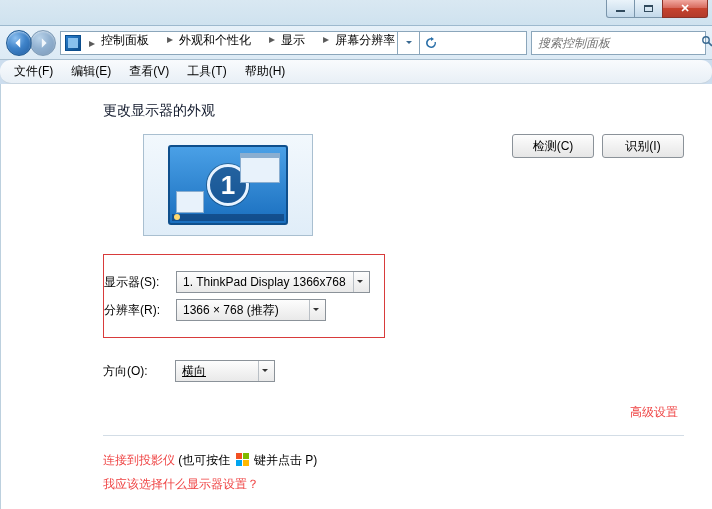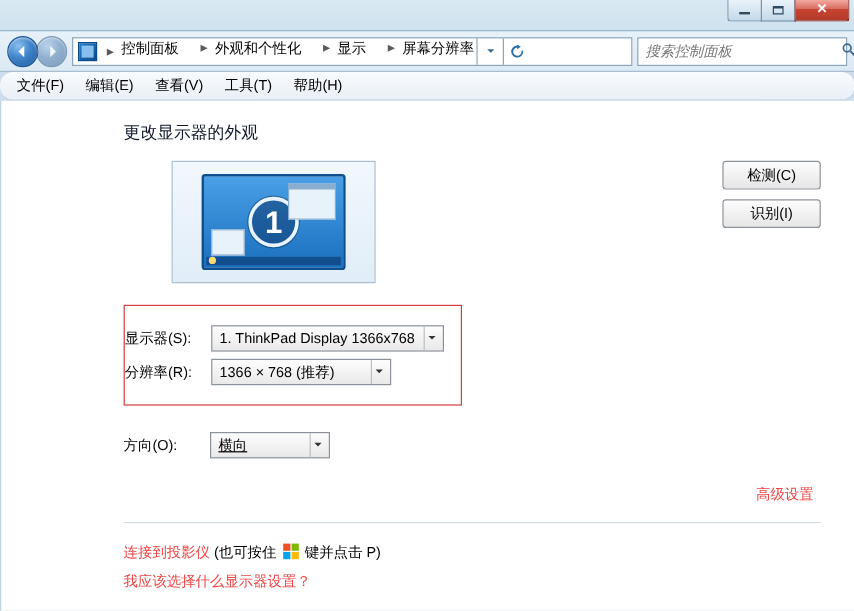--- a/index.html
+++ b/index.html
@@ -163,21 +163,21 @@
   }
   .monitor-desk{
     position:absolute; left:6px; bottom:10px;
     width:28px;height:22px;background:#e8f2fb;border:1px solid #8aaed0;
   }
   .monitor-tb{
     position:absolute;left:2px;right:2px;bottom:2px;height:7px;
     background:rgba(10,50,100,.55);
   }
   .monitor-start{position:absolute;left:4px;bottom:3px;width:6px;height:6px;border-radius:50%;background:#ffd970;}
-  .side-btns{display:flex;flex-direction:column;gap:8px;margin-left:auto;}
+  .side-btns{display:flex;flex-direction:row;gap:8px;margin-left:auto;}
   .abtn{
     width:82px;height:24px;
     background:linear-gradient(to bottom,#fdfdfd,#e6e6e6);
     border:1px solid #8b9299;
     border-radius:3px;
     font-size:12px;font-family:inherit;
     display:flex;align-items:center;justify-content:center;
     cursor:default;
   }
 

